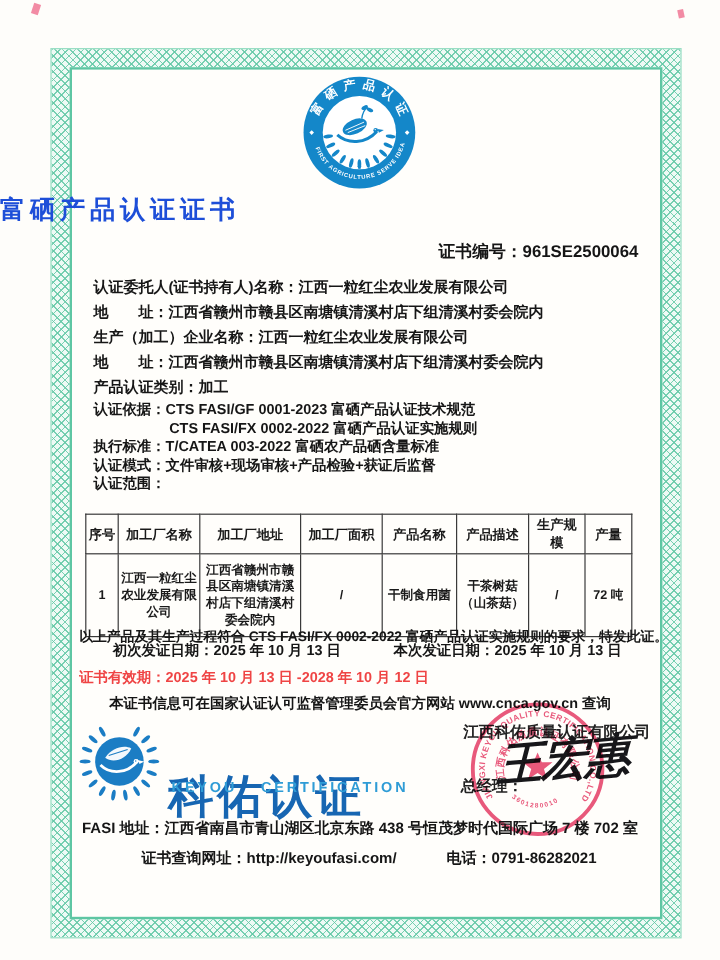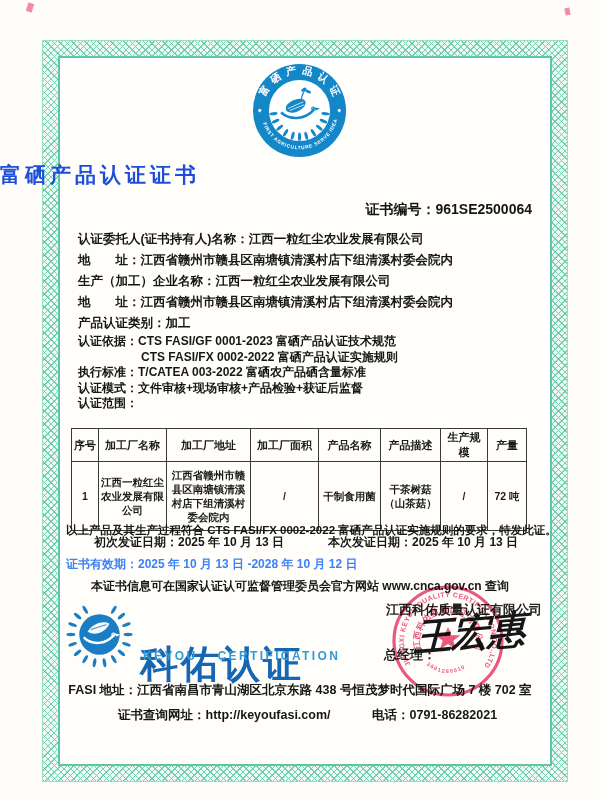--- a/index.html
+++ b/index.html
@@ -38,21 +38,21 @@
     table-layout:fixed;font-size:10.5px;font-weight:700;color:#1a1a1a;margin-top:16px;}
   table.scope th,table.scope td{border:1px solid #3a3a3a;text-align:center;
     vertical-align:middle;padding:1px 2px;overflow:hidden;}
   table.scope th{height:24px;font-size:11px;font-weight:700;}
   table.scope td{height:66px;line-height:14px;}
 
   .conformity{position:absolute;left:66px;top:513px;width:478px;font-size:11.5px;
     font-weight:700;white-space:nowrap;color:#161616;margin-top:10px;}
   .dates1{position:absolute;left:66px;top:534px;width:478px;font-size:12px;font-weight:700;color:#161616;margin-left:28px;}
   .dates1 .d2{position:absolute;left:234px;}
-  .dates2{position:absolute;left:66px;top:556px;font-size:12px;font-weight:700;color:#3b82f6;}
+  .dates2{position:absolute;left:66px;top:556px;font-size:12px;font-weight:700;color:#ef4444;}
   .query{position:absolute;left:0;right:0;top:578px;text-align:center;font-size:12px;
     font-weight:700;color:#161616;}
 
   
   .emblem{position:absolute;left:64px;top:599px;width:71px;height:71px;}
   .logo-cn{position:absolute;left:140px;top:601px;font-size:38px;font-weight:900;
     letter-spacing:3px;color:#1766b2;margin-top:38px;}
   .logo-en{position:absolute;left:143px;top:649px;font-size:12px;font-weight:700;
     letter-spacing:2.4px;word-spacing:14px;color:#2f9cd6;}
   .issuer-company{position:absolute;left:386px;top:601px;font-size:13px;font-weight:700;color:#222;}

